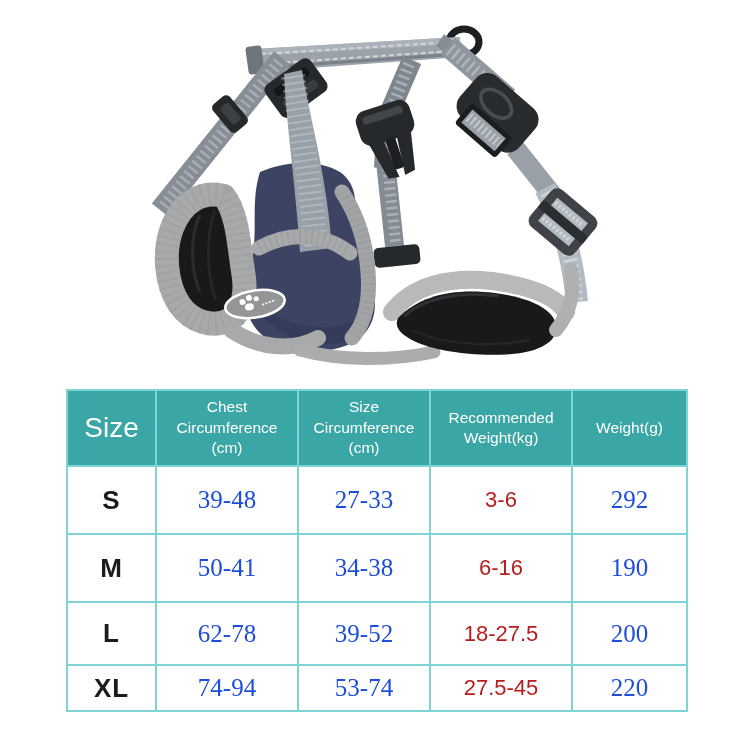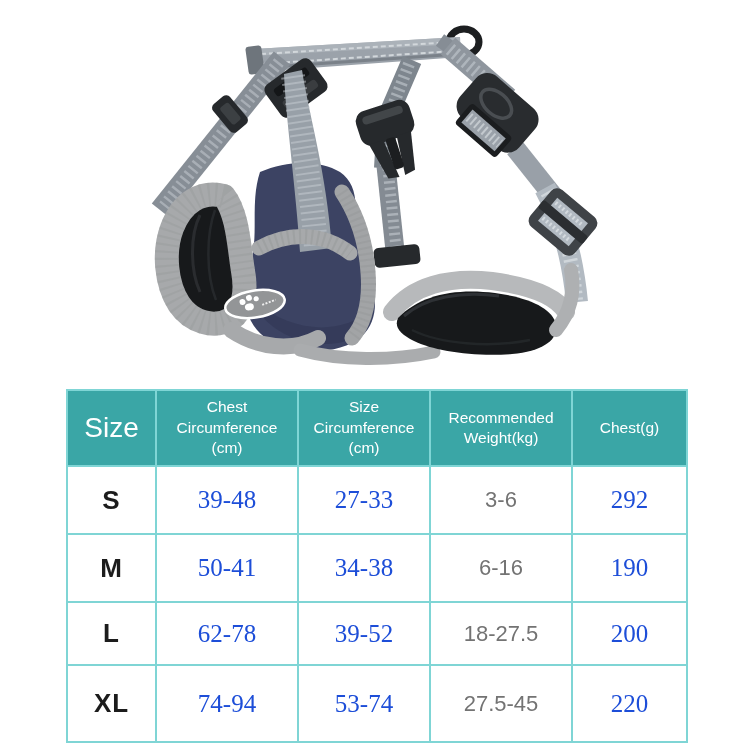--- a/index.html
+++ b/index.html
@@ -25,21 +25,21 @@
   .cell-size{
     font-family:"Liberation Sans",sans-serif;font-weight:700;
     font-size:26px;color:#1c1c1c;letter-spacing:1px;
   }
   .cell-serif{
     font-family:"Liberation Serif","DejaVu Serif",serif;
     font-size:25px;color:#1d4ed8;
   }
   .cell-sans{
     font-family:"Liberation Sans",sans-serif;
-    font-size:22px;color:#737373;
+    font-size:22px;color:#b91c1c;
   }
 </style>
 </head>
 <body>
 
 <div class="stage">
 
   <div class="harness-wrap">
     <svg width="750" height="385" viewBox="0 0 750 385" xmlns="http://www.w3.org/2000/svg">
 
@@ -183,21 +183,21 @@
       <tr style="height:76px">
         <th class="size-head">Size</th>
         <th>Chest
 Circumference
 (cm)</th>
         <th>Size
 Circumference
 (cm)</th>
         <th>Recommended
 Weight(kg)</th>
-        <th>Chest(g)</th>
+        <th>Weight(g)</th>
       </tr>
     </thead>
     <tbody>
       <tr style="height:68px">
         <td class="cell-size">S</td>
         <td class="cell-serif">39-48</td>
         <td class="cell-serif">27-33</td>
         <td class="cell-sans">3-6</td>
         <td class="cell-serif">292</td>
       </tr>
@@ -208,21 +208,21 @@
         <td class="cell-sans">6-16</td>
         <td class="cell-serif">190</td>
       </tr>
       <tr style="height:63px">
         <td class="cell-size">L</td>
         <td class="cell-serif">62-78</td>
         <td class="cell-serif">39-52</td>
         <td class="cell-sans">18-27.5</td>
         <td class="cell-serif">200</td>
       </tr>
-      <tr style="height:77px">
+      <tr style="height:46px">
         <td class="cell-size">XL</td>
         <td class="cell-serif">74-94</td>
         <td class="cell-serif">53-74</td>
         <td class="cell-sans">27.5-45</td>
         <td class="cell-serif">220</td>
       </tr>
     </tbody>
   </table>
 </div>
 

